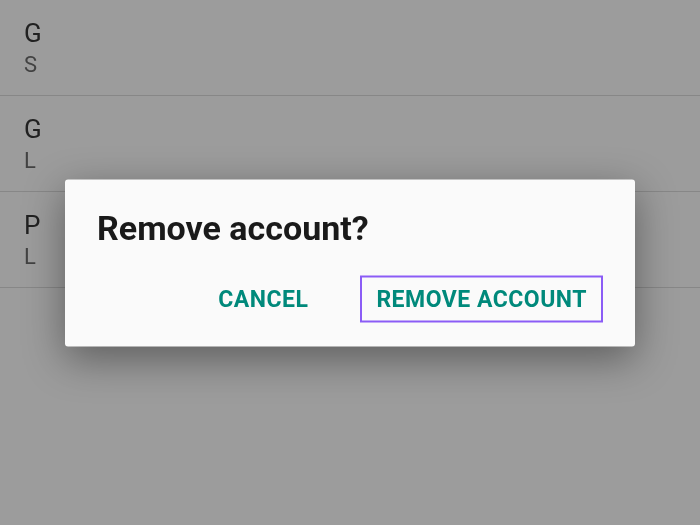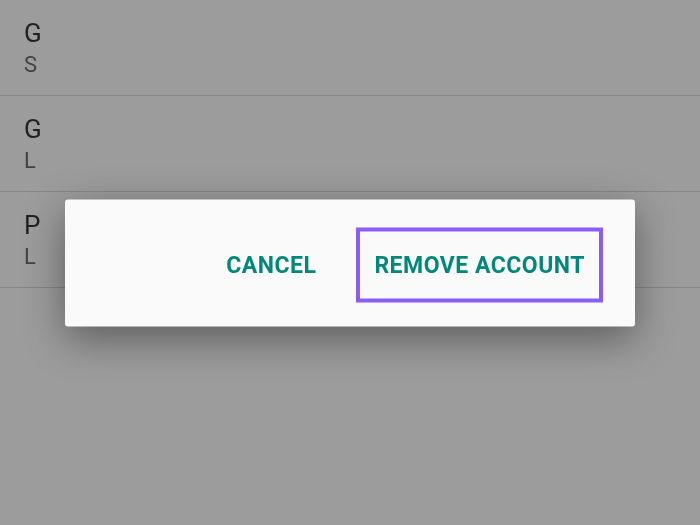--- a/index.html
+++ b/index.html
@@ -58,37 +58,37 @@
     .dialog-body {
       font-size: 27px;
       line-height: 1.35;
       color: #2a2a2a;
       margin-bottom: 48px;
     }
     .dialog-actions {
       display: flex;
       justify-content: flex-end;
       align-items: center;
-      gap: 28px;
+      gap: 40px;
     }
     .dialog-button {
       background: none;
       border: none;
       font-family: inherit;
       font-size: 23px;
       font-weight: 700;
       letter-spacing: 0.5px;
       color: #00897b;
       cursor: pointer;
       padding: 10px 12px;
       text-transform: uppercase;
     }
     .highlight-box {
-      border: 4px solid #8b5cf6;
-      padding: 12px 4px;
+      border: 2px solid #8b5cf6;
+      padding: 0 4px;
       display: inline-flex;
     }
     .highlight-box .dialog-button {
       padding: 8px 10px;
     }
   </style>
 </head>
 <body>
 
 <div class="background-list">
@@ -102,19 +102,20 @@
   </div>
   <div class="list-item">
     <div class="list-item-title">P</div>
     <div class="list-item-subtitle">L</div>
   </div>
 </div>
 
 <div class="scrim"></div>
 
 <div class="dialog">
+  <h2 class="dialog-title">Remove account?</h2>
   <div class="dialog-actions">
     <button class="dialog-button">CANCEL</button>
     <span class="highlight-box">
       <button class="dialog-button">REMOVE ACCOUNT</button>
     </span>
   </div>
 </div>
 
 </body></html>

